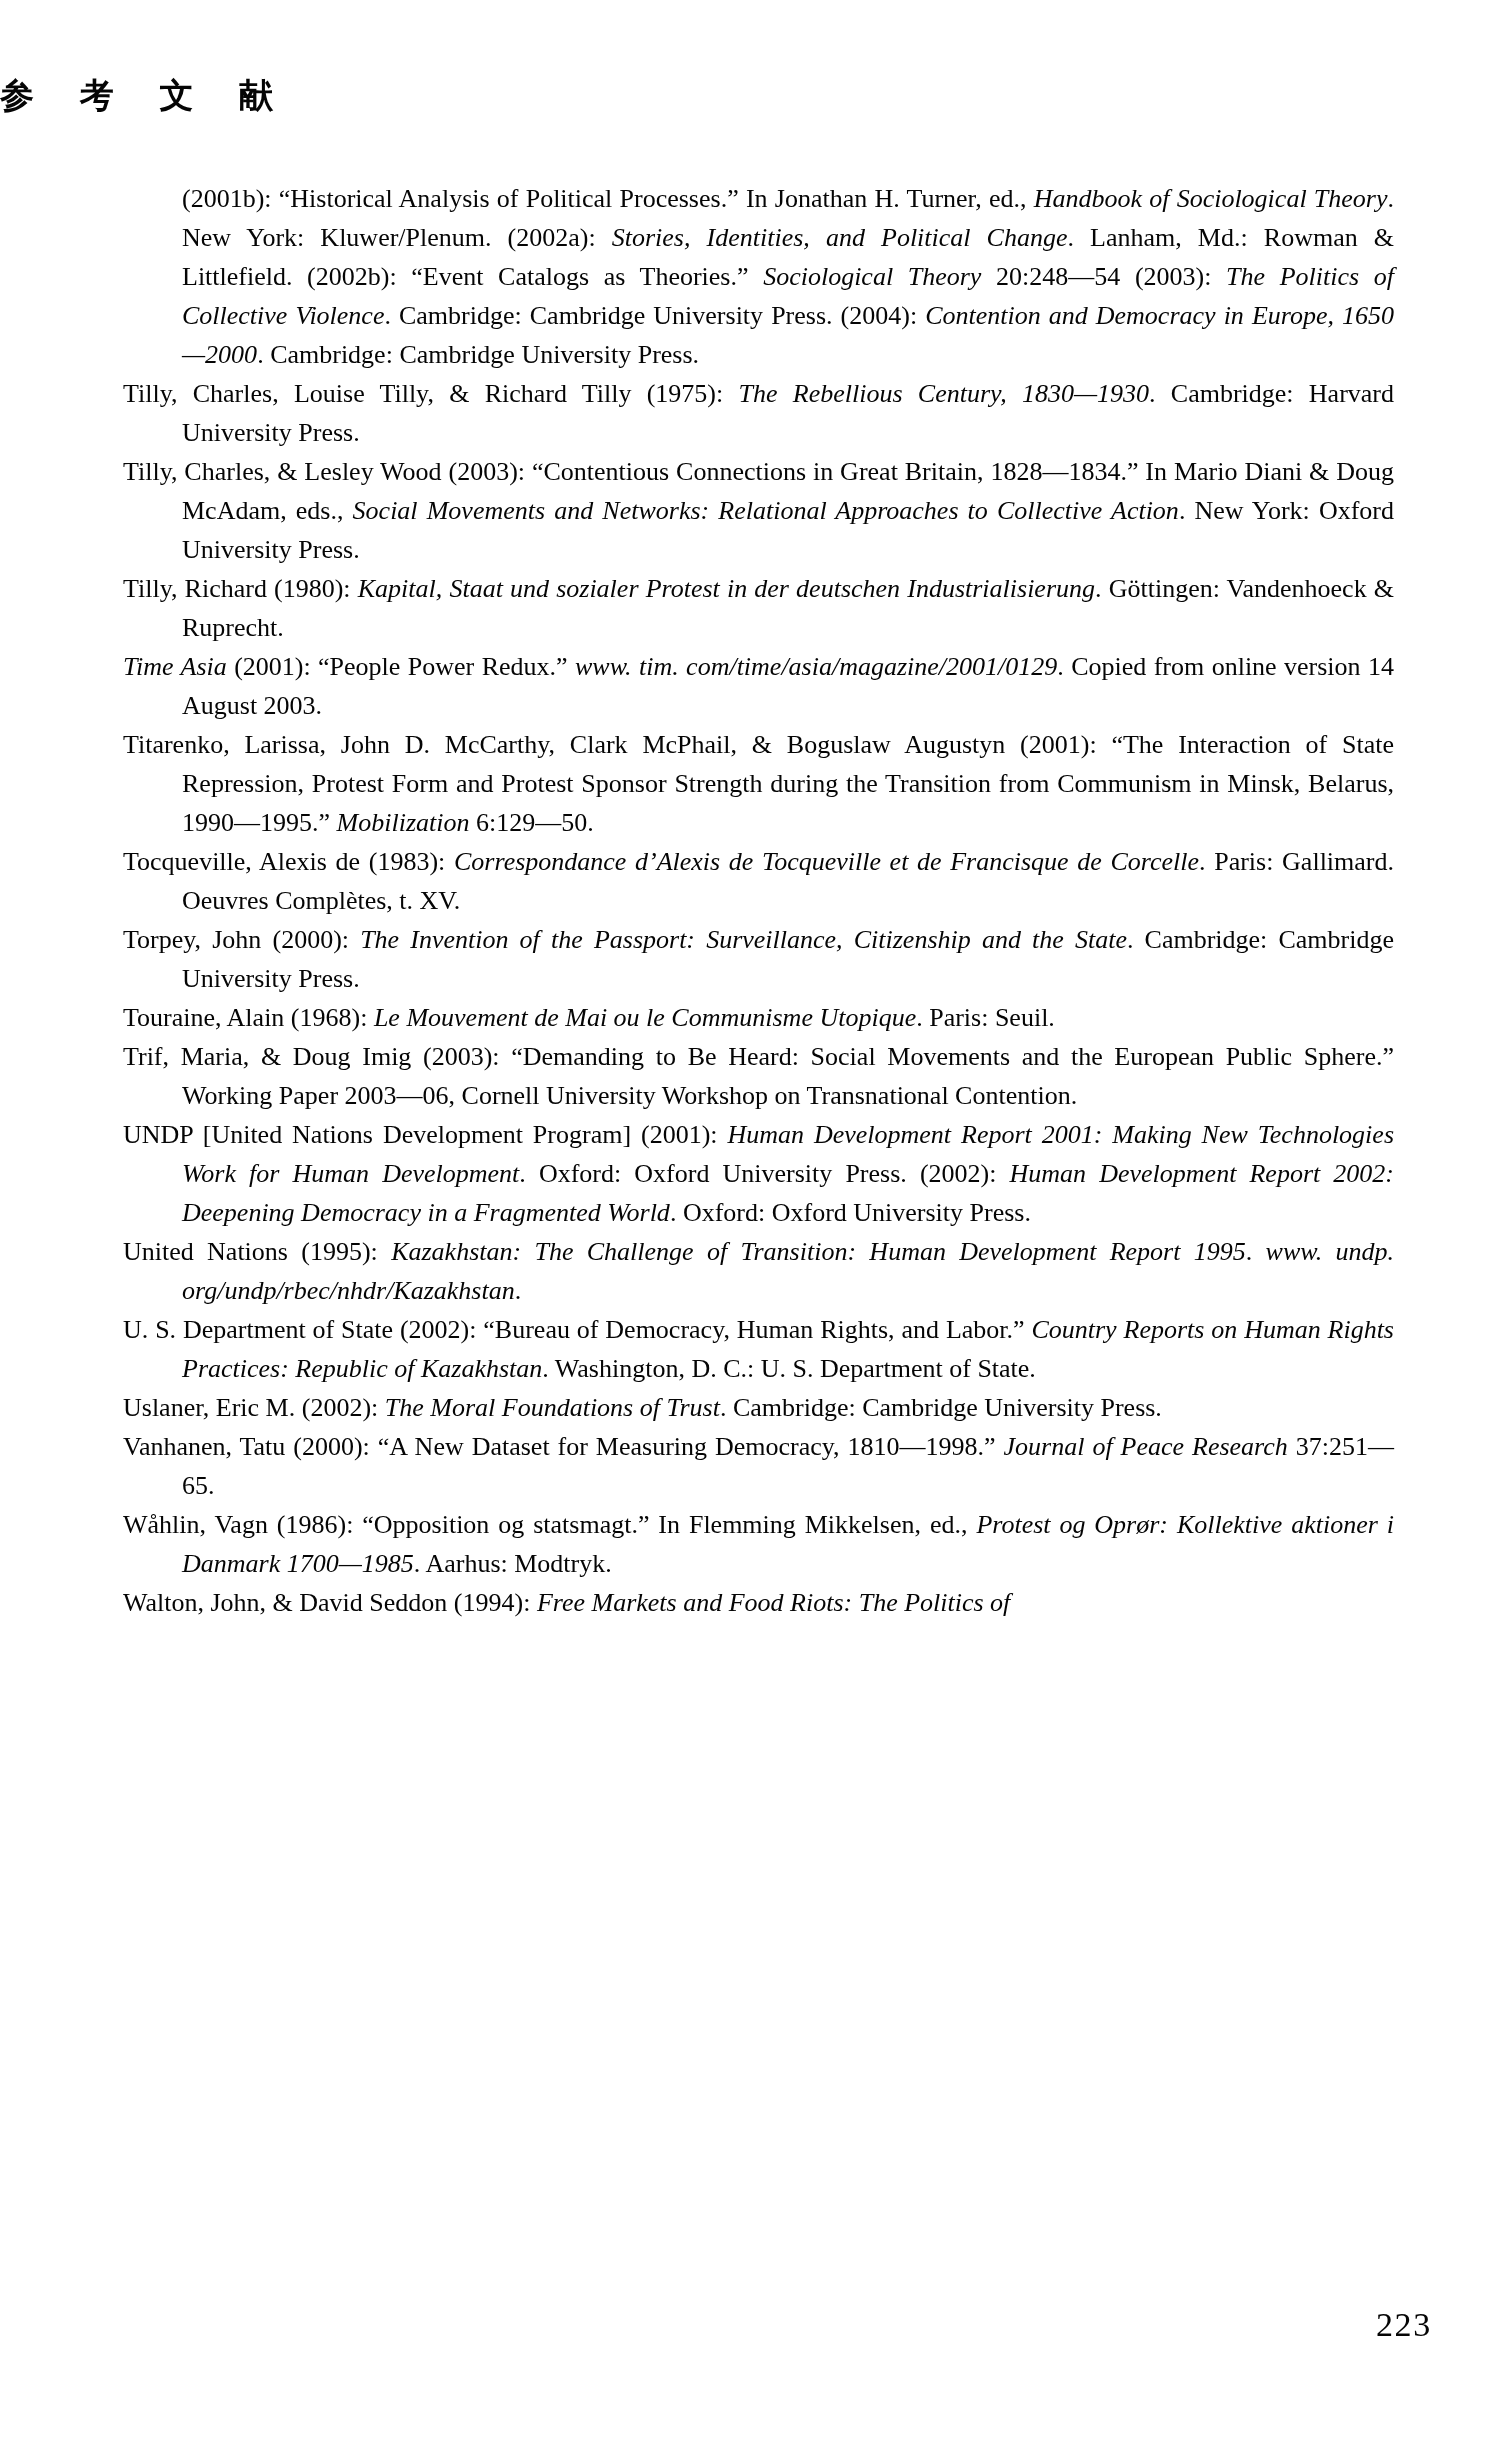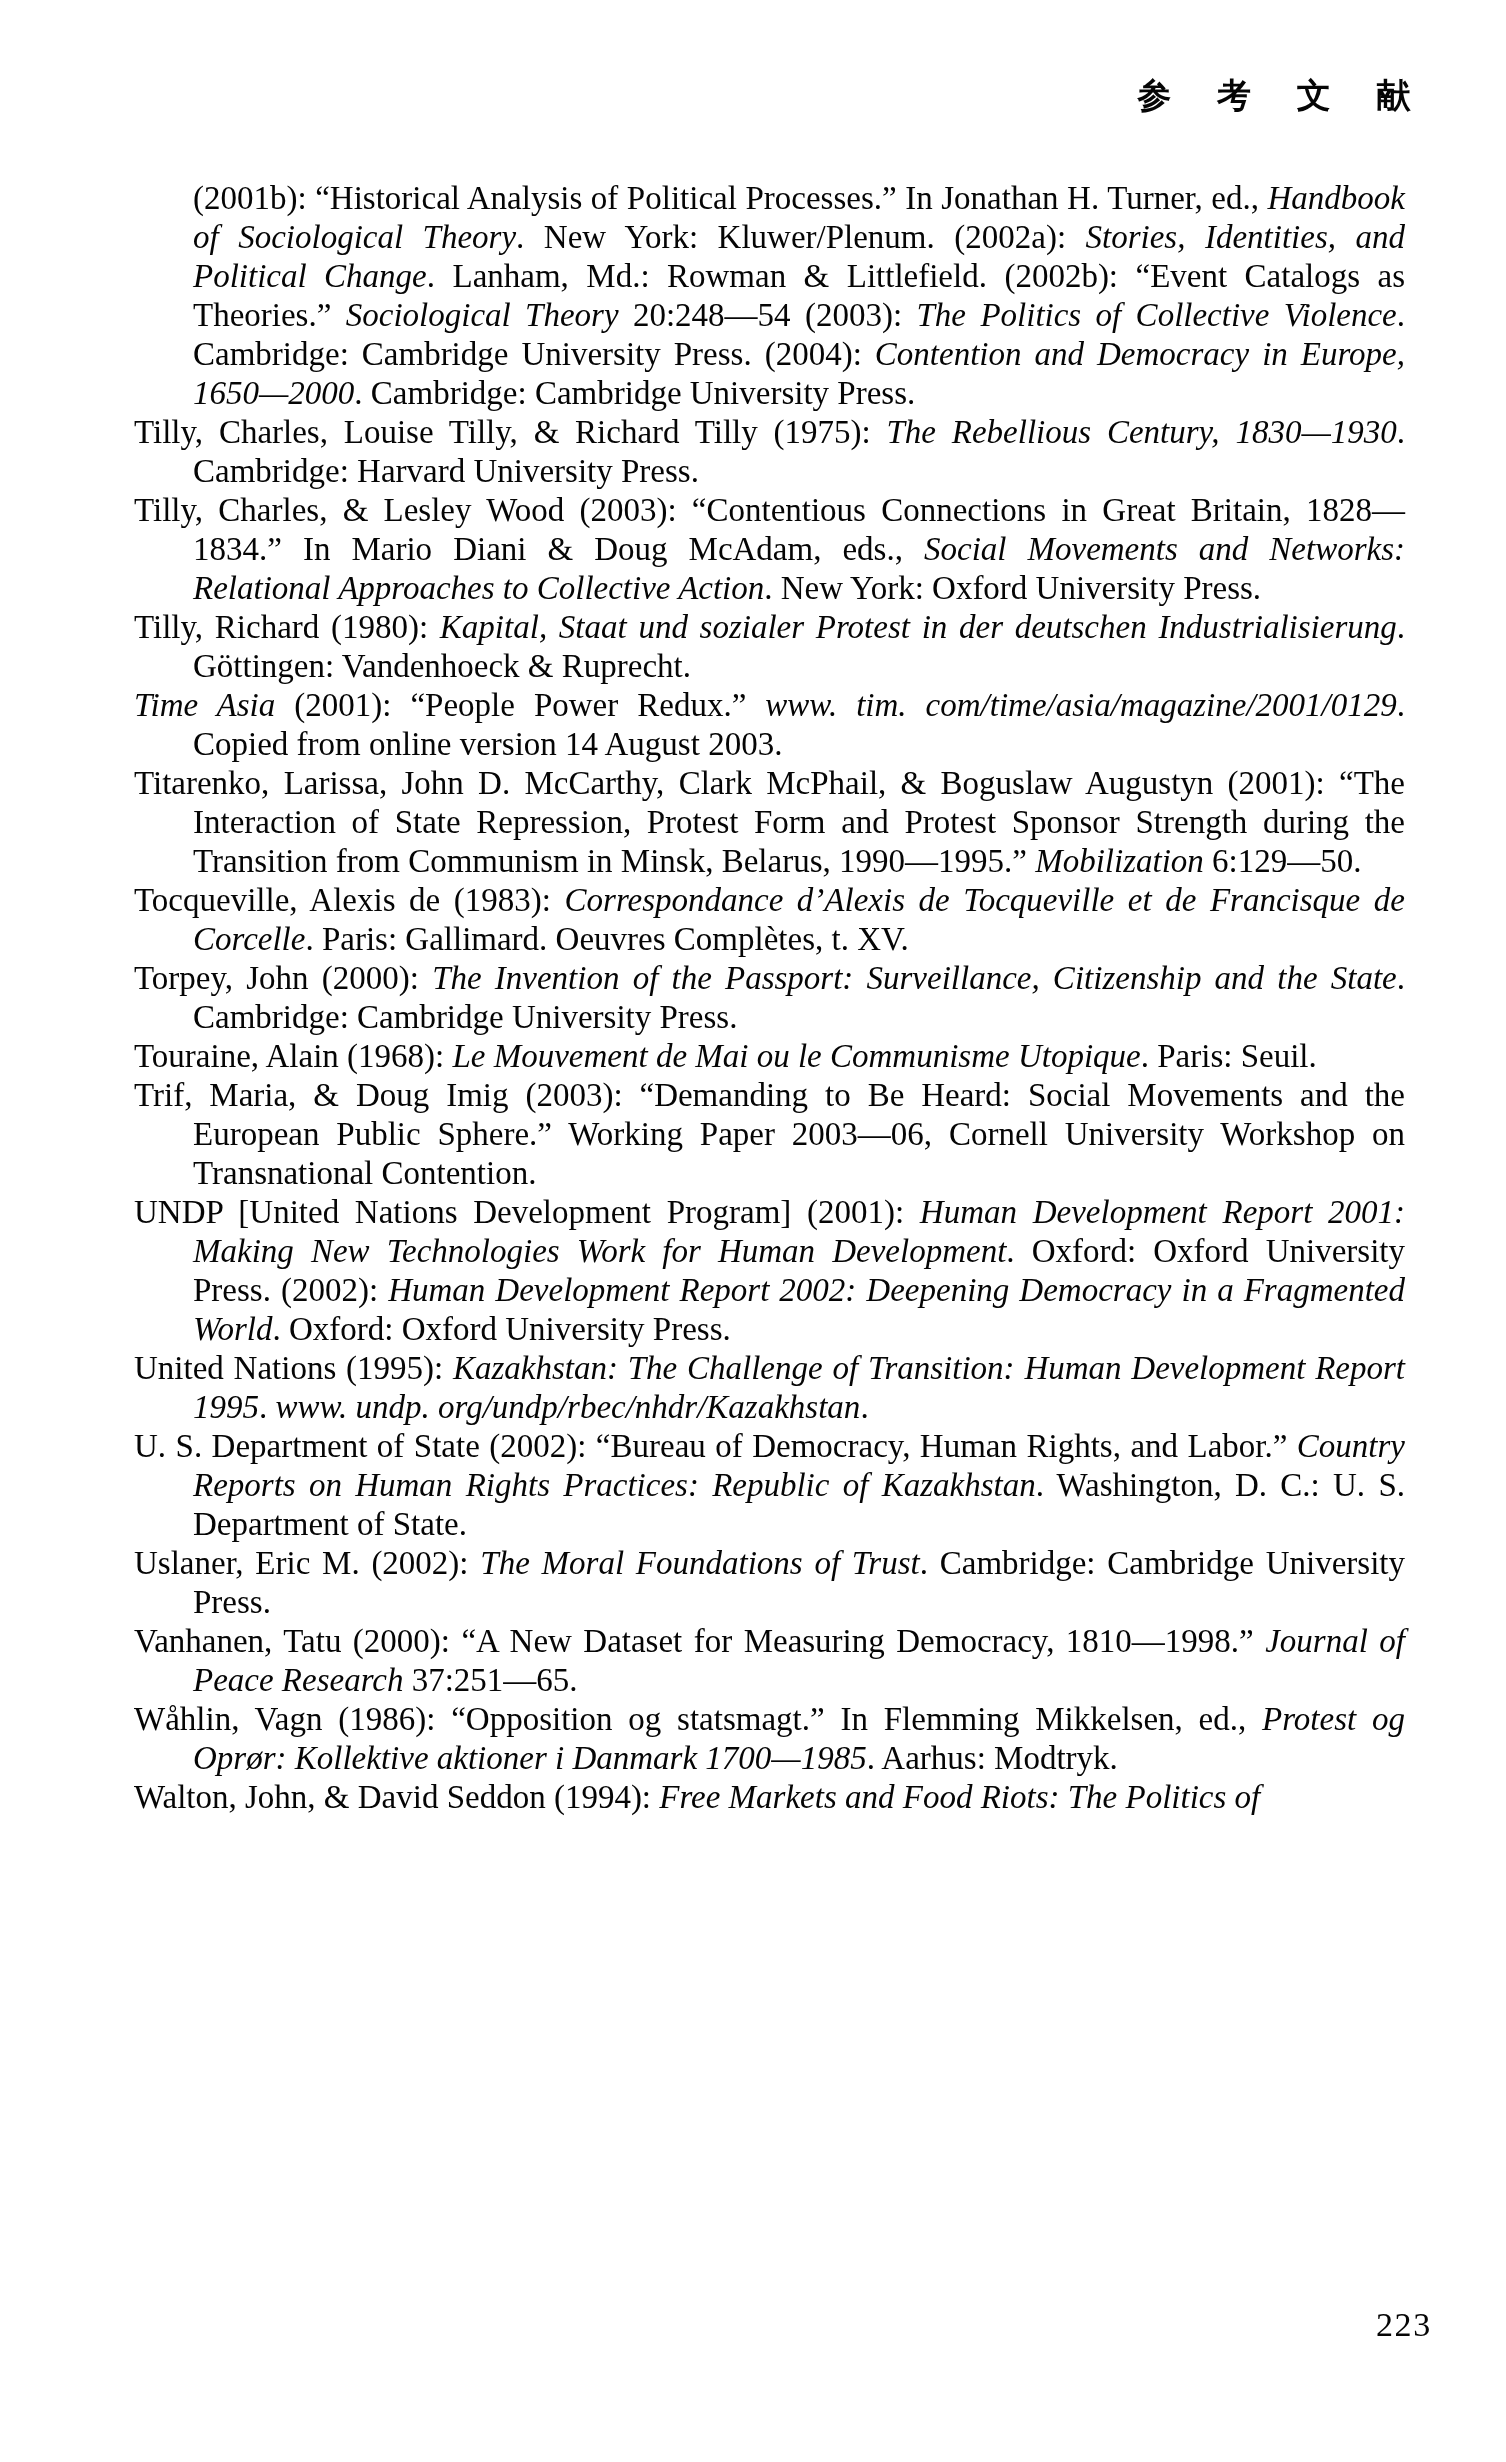--- a/index.html
+++ b/index.html
@@ -14,32 +14,32 @@
     background: #ffffff;
     font-family: "Liberation Serif", "DejaVu Serif", serif;
     color: #050505;
     overflow: hidden;
   }
   .hdr {
     position: absolute;
     top: 73px;
     left: 0;
     width: 1429px;
-    text-align: right;
+    text-align: left;
     font-size: 34px;
     letter-spacing: 18.6px;
     font-weight: bold;
     white-space: nowrap;
   }
   .refs {
     position: absolute;
-    left: 134px;
+    left: 123px;
     top: 179px;
     width: 1271px;
-    font-size: 33px;
+    font-size: 26px;
     line-height: 39px;
     text-align: justify;
   }
   .refs p {
     margin: 0;
     padding-left: 59px;
     text-indent: -59px;
   }
   .refs p.cont {
     text-indent: 0;

